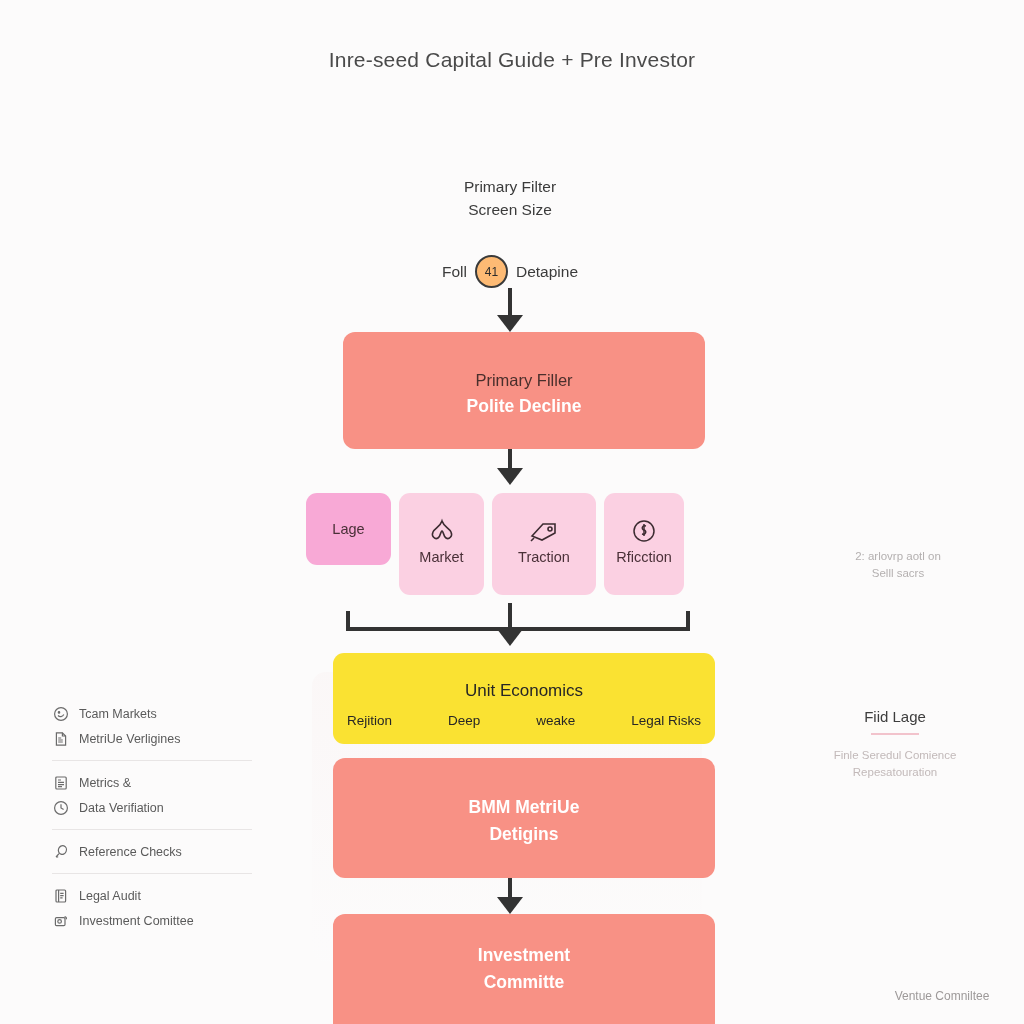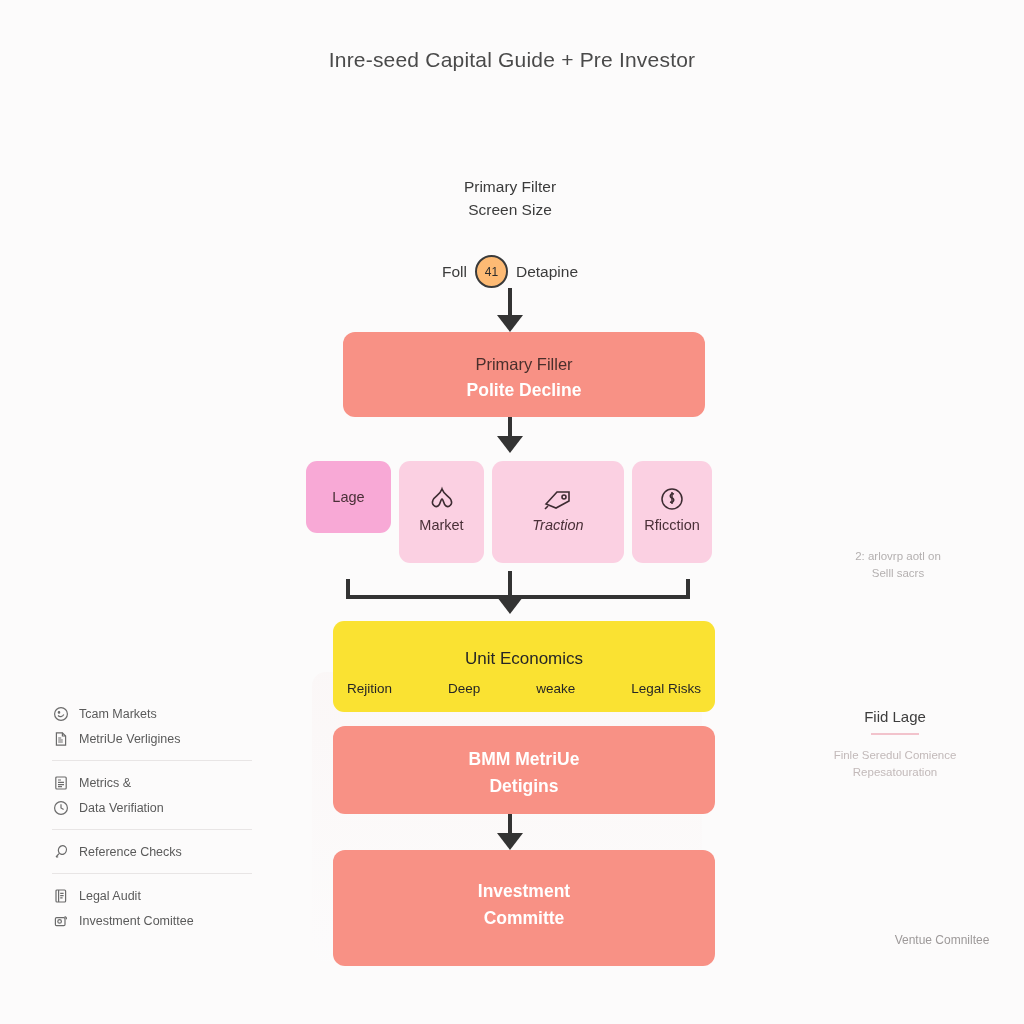--- a/index.html
+++ b/index.html
@@ -89,21 +89,21 @@
     border-top: 17px solid #333;
   }
   .arrow.short { height: 36px; }
   .arrow.short .shaft { height: 22px; }
 
   
   .box {
     border-radius: 12px;
     text-align: center;
     color: #fff;
-    padding: 20px 14px;
+    padding: 36px 14px;
   }
   .box-coral { background: #f89185; }
   .box-line-dark {
     color: #4a2f2c;
     font-size: 16.5px;
     line-height: 25px;
   }
   .box-line-light {
     color: #ffffff;
     font-size: 17.5px;
@@ -130,21 +130,21 @@
     align-items: center;
     justify-content: flex-end;
     padding-bottom: 30px;
     font-size: 14.5px;
     color: #4a3038;
     background: #fbd0e2;
   }
   .pillar.solid { background: #f8a9d6; justify-content: center; padding-bottom: 0; }
   .pillar-w1 { width: 85px; }
   .pillar-w2 { width: 85px; }
-  .pillar-w3 { width: 132px; font-style: italic; }
+  .pillar-w3 { width: 104px; }
   .pillar-w4 { width: 80px; }
   .pillar-icon {
     height: 30px;
     display: flex;
     align-items: center;
     justify-content: center;
     margin-bottom: 3px;
   }
 
   
@@ -257,21 +257,21 @@
     color: #3d3d3d;
     font-size: 15px;
     margin-bottom: 8px;
   }
   .note-find .nf-rule {
     width: 48px; height: 2px;
     background: #f2c3cc;
     margin: 0 auto 12px;
   }
   .note-find .nf-body { color: #c2b9b9; font-size: 11.5px; line-height: 17px; }
-  .note-bottom { left: 862px; top: 932px; width: 160px; color: #9d9999; font-size: 12px; }
+  .note-bottom { left: 862px; top: 988px; width: 160px; color: #9d9999; font-size: 12px; }
 
   .ghost-panel {
     position: absolute;
     left: 312px; top: 672px;
     width: 390px; height: 290px;
     background: linear-gradient(180deg, rgba(250,244,244,.55), rgba(252,252,253,.2));
     border-radius: 14px;
     pointer-events: none;
   }
 </style>

